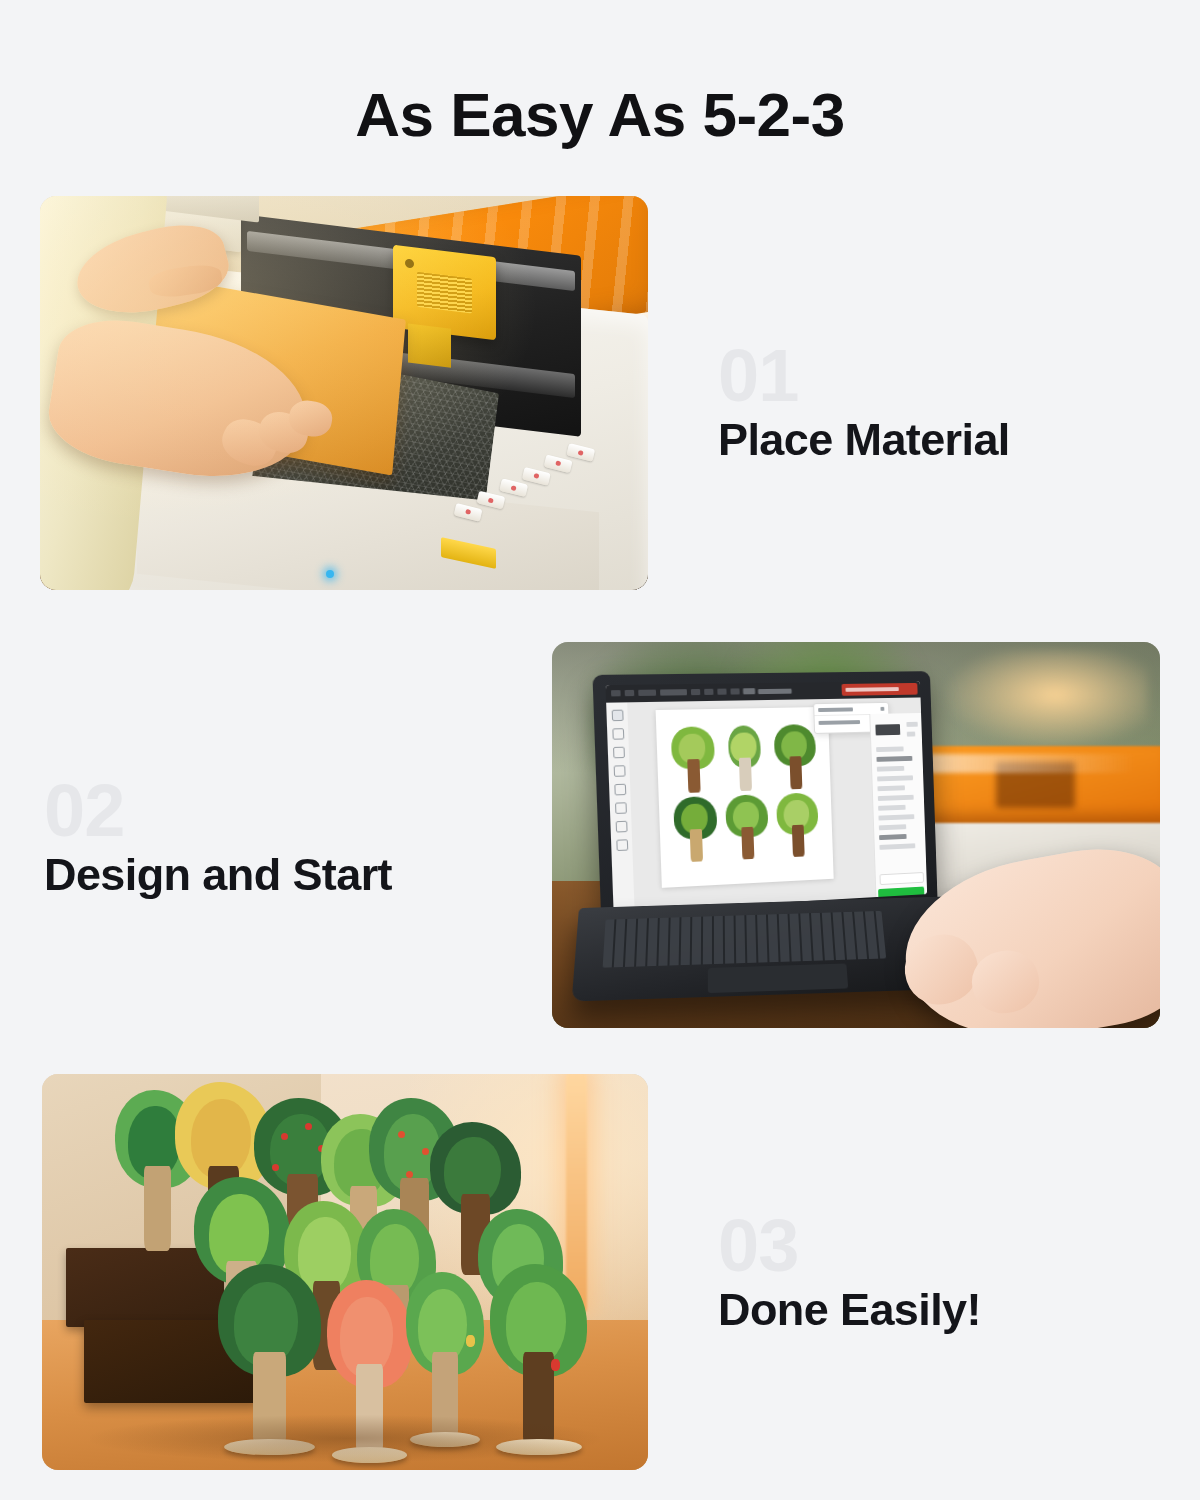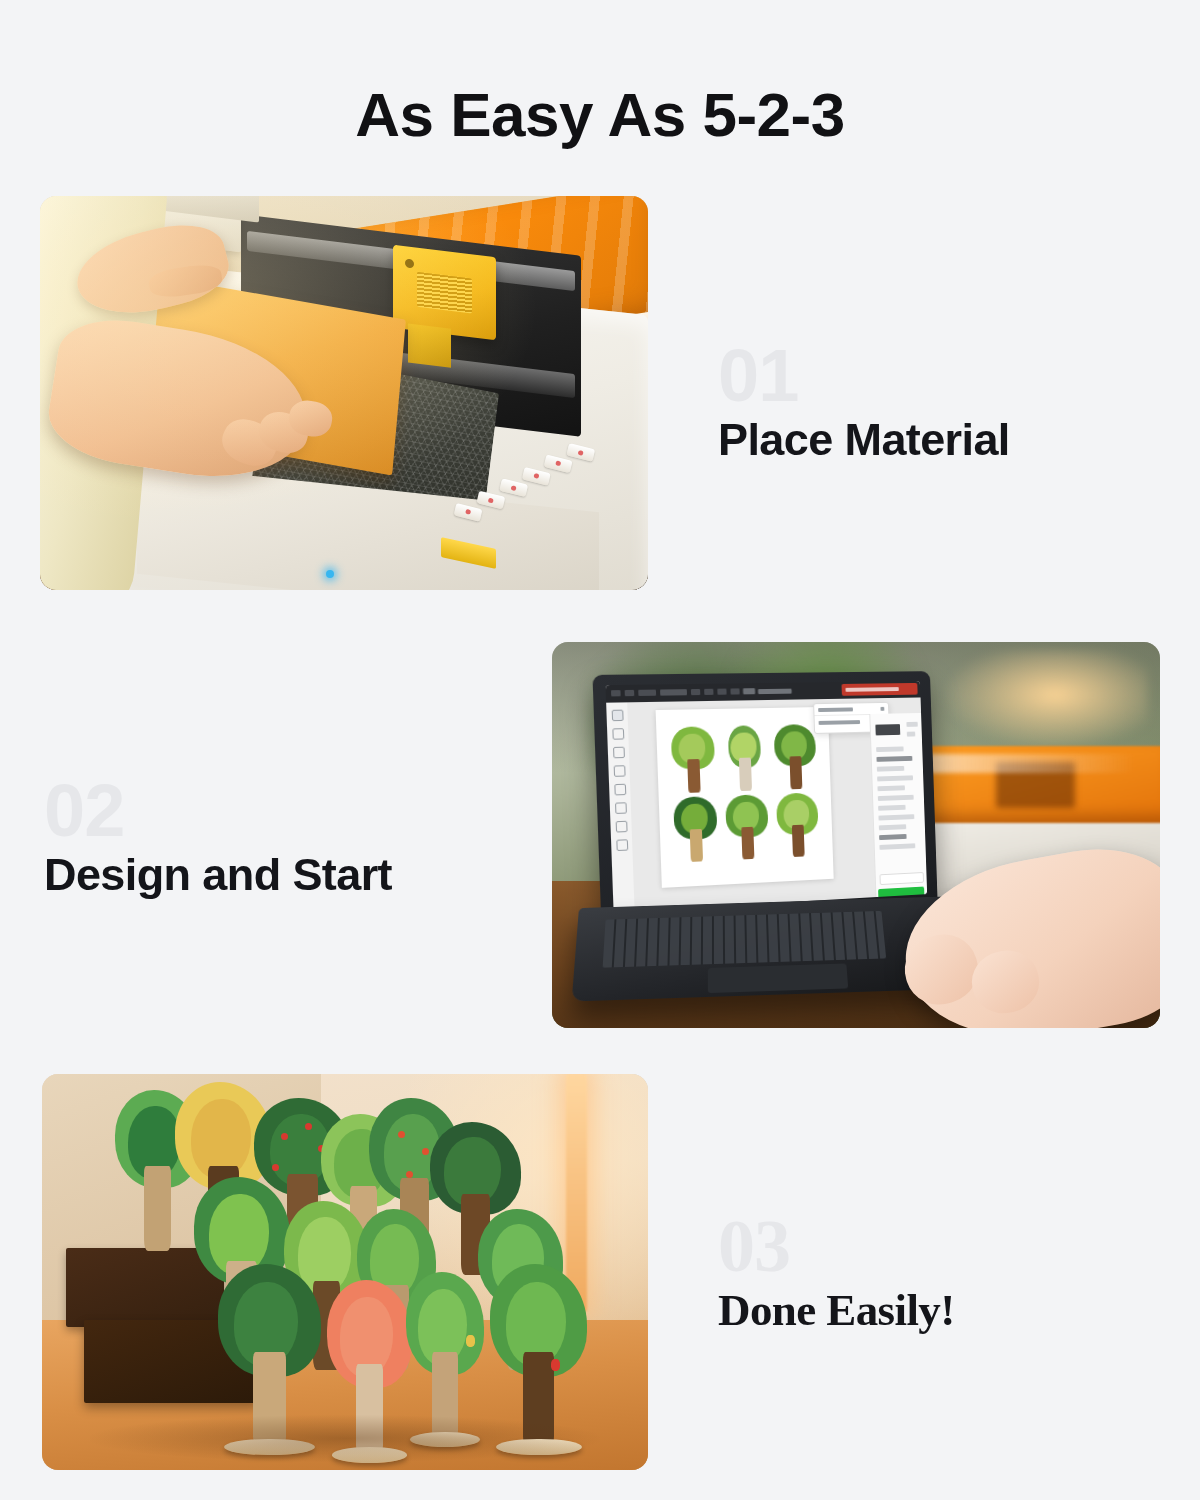--- a/index.html
+++ b/index.html
@@ -27,21 +27,21 @@
     color:#e6e7ea;letter-spacing:-1px;
     user-select:none;
   }
   .step-label{
     font-size:45px;line-height:58px;font-weight:700;
     color:#14151a;letter-spacing:-0.6px;
     margin-top:4px;white-space:nowrap;
   }
   #step-text-1{left:718px;top:345px;}
   #step-text-2{left:44px;top:780px;}
-  #step-text-3{left:718px;top:1215px;font-family:Liberation Serif, serif;}
+  #step-text-3{left:718px;top:1215px;}
 
   
   .photo{
     position:absolute;border-radius:16px;overflow:hidden;
     background:#cfcfcf;
   }
   #photo-1{left:40px;top:196px;width:608px;height:394px;}
   #photo-2{left:552px;top:642px;width:608px;height:386px;}
   #photo-3{left:42px;top:1074px;width:606px;height:396px;}
 

